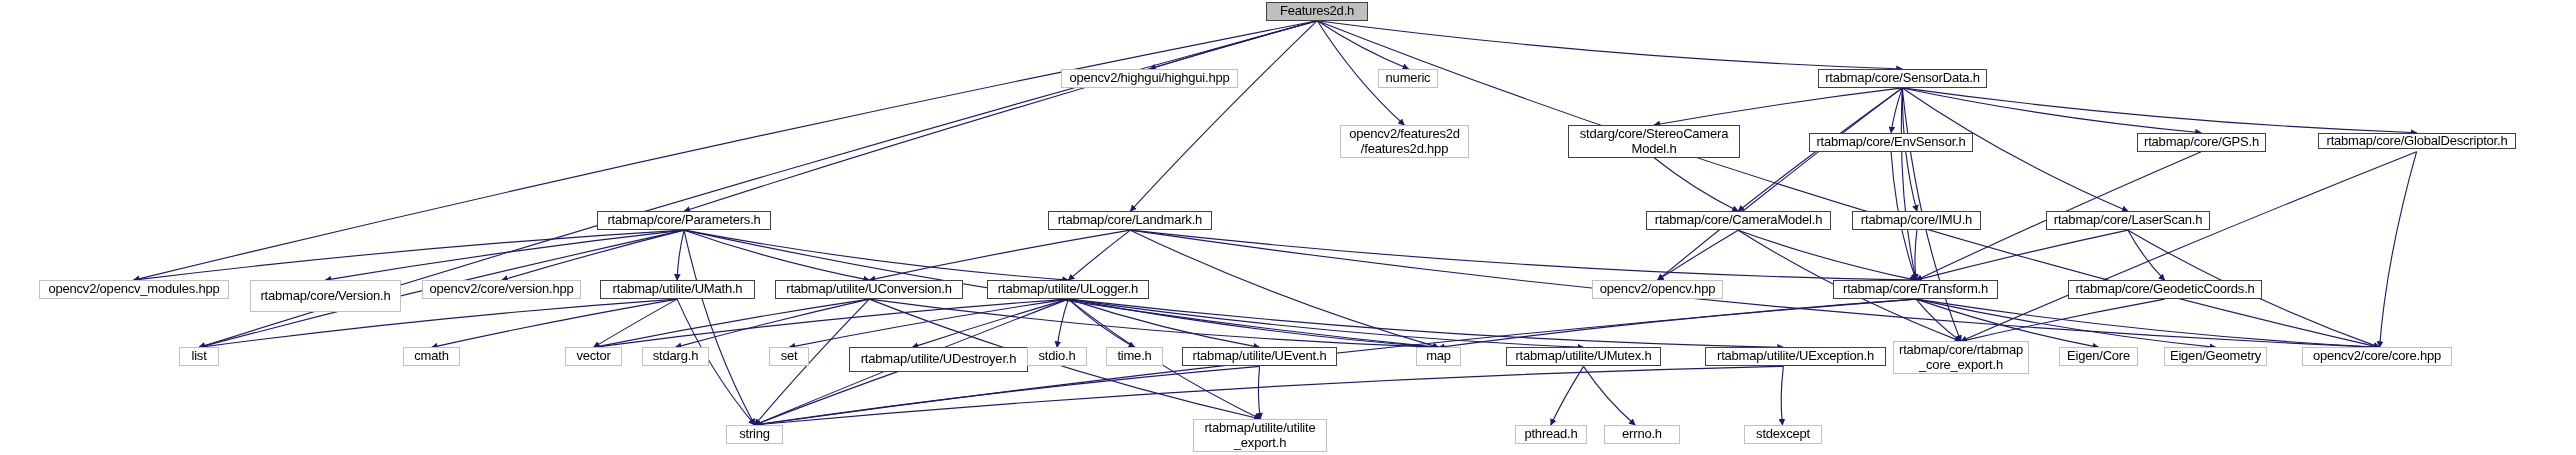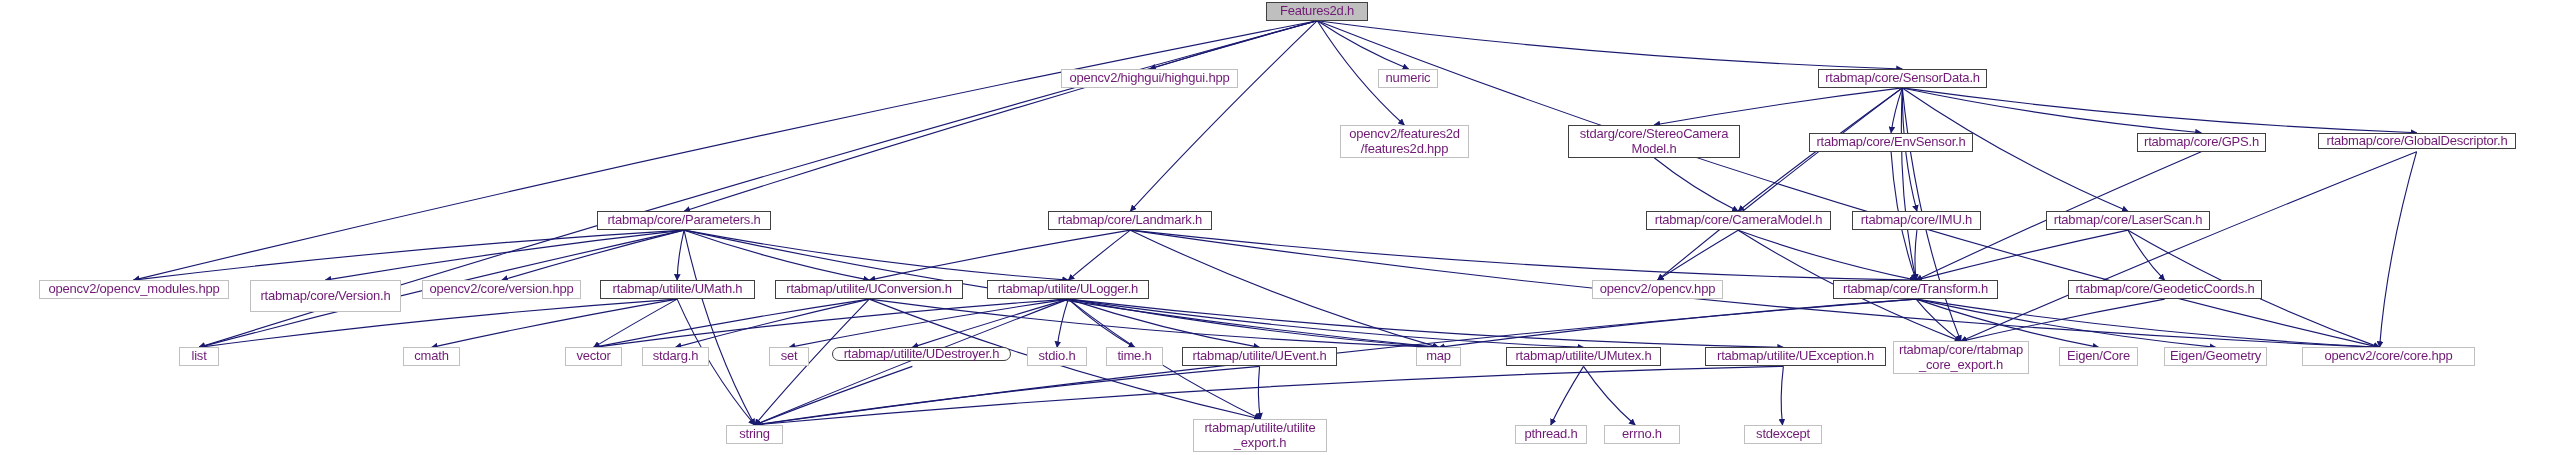--- a/index.html
+++ b/index.html
@@ -25,21 +25,21 @@
     pointer-events: none;
   }
   .node {
     position: absolute;
     box-sizing: border-box;
     display: flex;
     align-items: center;
     justify-content: center;
     text-align: center;
     background: #ffffff;
-    color: #701a75;
+    color: #000000;
     font-size: 13px;
     line-height: 1.12;
     letter-spacing: -0.2px;
     white-space: pre-line;
     padding: 0 3.4px;
     z-index: 5;
   }
   
   .node.ext {
     border: 0.9px solid #c0c0c0;
@@ -170,32 +170,32 @@
       <div class="node doc" style="left: 775px; top: 280px; width: 188px; height: 19px;"><span>rtabmap/utilite/UConversion.h</span></div>
       <div class="node doc" style="left: 987px; top: 280px; width: 162px; height: 19px;"><span>rtabmap/utilite/ULogger.h</span></div>
       <div class="node ext" style="left: 1592px; top: 280px; width: 131px; height: 19px;"><span>opencv2/opencv.hpp</span></div>
       <div class="node doc" style="left: 1833px; top: 280px; width: 165px; height: 19px;"><span>rtabmap/core/Transform.h</span></div>
       <div class="node doc" style="left: 2068px; top: 280px; width: 194px; height: 19px;"><span>rtabmap/core/GeodeticCoords.h</span></div>
       <div class="node ext" style="left: 179px; top: 347px; width: 40px; height: 19px;"><span>list</span></div>
       <div class="node ext" style="left: 403px; top: 347px; width: 57px; height: 19px;"><span>cmath</span></div>
       <div class="node ext" style="left: 565px; top: 347px; width: 57px; height: 19px;"><span>vector</span></div>
       <div class="node ext" style="left: 642px; top: 347px; width: 67px; height: 19px;"><span>stdarg.h</span></div>
       <div class="node ext" style="left: 769px; top: 347px; width: 40px; height: 19px;"><span>set</span></div>
-      <div class="node doc" style="left: 832px; top: 347px; width: 179px; height: 14px; border-radius: 7px;"><span>rtabmap/utilite/UDestroyer.h</span></div>
+      <div class="node doc" style="left: 849px; top: 347px; width: 179px; height: 25px;"><span>rtabmap/utilite/UDestroyer.h</span></div>
       <div class="node ext" style="left: 1027px; top: 347px; width: 60px; height: 19px;"><span>stdio.h</span></div>
       <div class="node ext" style="left: 1106px; top: 347px; width: 57px; height: 19px;"><span>time.h</span></div>
       <div class="node doc" style="left: 1182px; top: 347px; width: 155px; height: 19px;"><span>rtabmap/utilite/UEvent.h</span></div>
       <div class="node ext" style="left: 1416px; top: 347px; width: 45px; height: 19px;"><span>map</span></div>
       <div class="node doc" style="left: 1506px; top: 347px; width: 155px; height: 19px;"><span>rtabmap/utilite/UMutex.h</span></div>
       <div class="node doc" style="left: 1693px; top: 347px; width: 181px; height: 19px; margin-left: 12px;"><span>rtabmap/utilite/UException.h</span></div>
       <div class="node ext" style="left: 1893px; top: 341px; width: 136px; height: 33px;"><span>rtabmap/core/rtabmap
 _core_export.h</span></div>
       <div class="node ext" style="left: 2059px; top: 347px; width: 79px; height: 19px;"><span>Eigen/Core</span></div>
       <div class="node ext" style="left: 2164px; top: 347px; width: 103px; height: 19px;"><span>Eigen/Geometry</span></div>
-      <div class="node ext" style="left: 2302px; top: 347px; width: 173px; height: 19px;"><span>opencv2/core/core.hpp</span></div>
+      <div class="node ext" style="left: 2302px; top: 347px; width: 150px; height: 19px;"><span>opencv2/core/core.hpp</span></div>
       <div class="node ext" style="left: 726px; top: 425px; width: 57px; height: 19px;"><span>string</span></div>
       <div class="node ext" style="left: 1193px; top: 419px; width: 134px; height: 33px;"><span>rtabmap/utilite/utilite
 _export.h</span></div>
       <div class="node ext" style="left: 1515px; top: 425px; width: 72px; height: 19px;"><span>pthread.h</span></div>
       <div class="node ext" style="left: 1604px; top: 425px; width: 76px; height: 19px;"><span>errno.h</span></div>
       <div class="node ext" style="left: 1744px; top: 425px; width: 78px; height: 19px;"><span>stdexcept</span></div>
     </div>
 </div>
 
 

